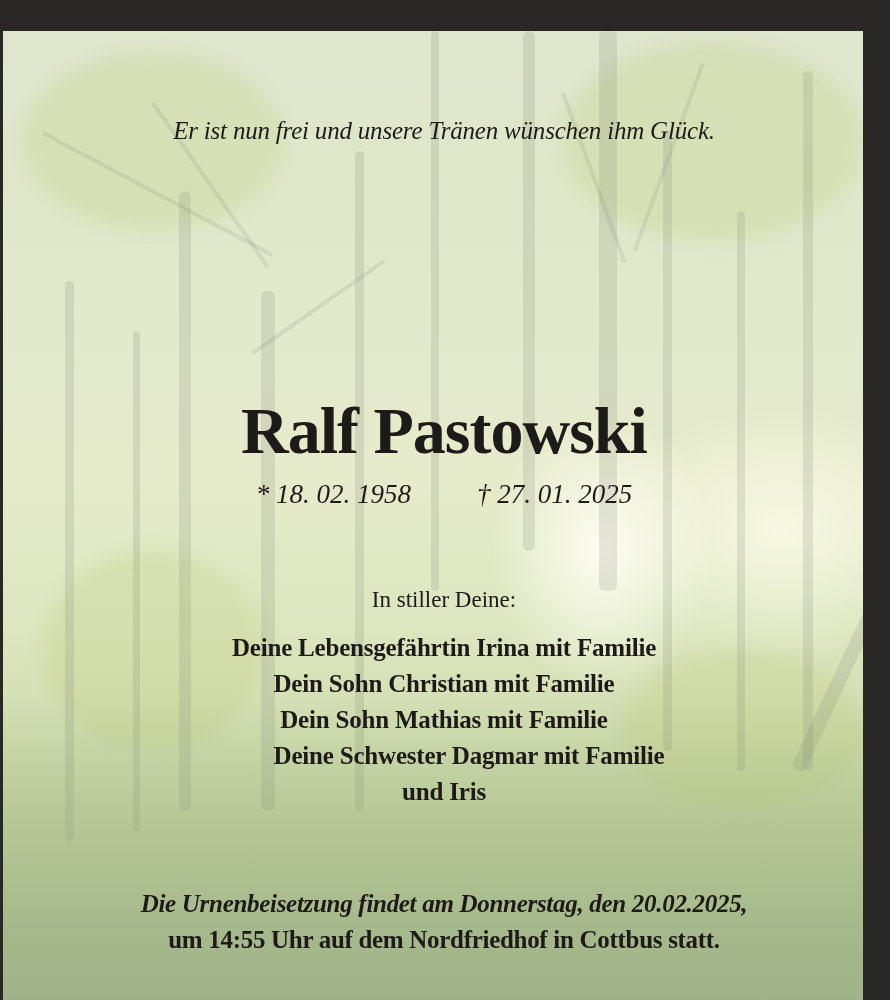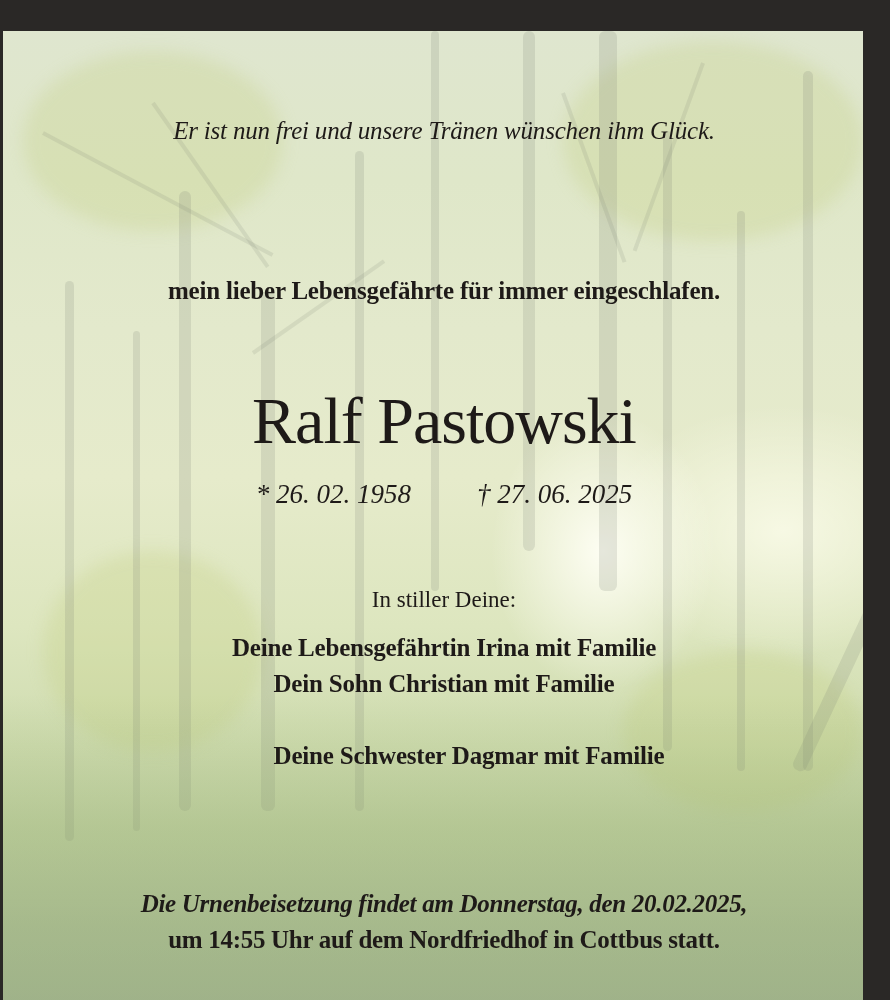--- a/index.html
+++ b/index.html
@@ -81,22 +81,22 @@
       font-size: 17px;
     }
     .intro {
       font-weight: bold;
       font-size: 25px;
       letter-spacing: -0.2px;
     }
     .intro-1 { top: 209px; }
     .intro-2 { top: 246px; }
     .name {
-      top: 352px;
-      font-weight: normal;
+      top: 362px;
+      font-weight: bold;
       font-size: 66px;
       letter-spacing: -1px;
     }
     .dates {
       top: 448px;
       font-style: italic;
       font-size: 27px;
     }
     .dates .gap { display: inline-block; width: 66px; }
     .mourning-label {
@@ -150,30 +150,31 @@
     <div class="branch" style="left:560px;top:60px;width:180px;transform:rotate(70deg);"></div>
     <div class="branch" style="left:700px;top:30px;width:200px;transform:rotate(110deg);"></div>
     <div class="branch" style="left:250px;top:320px;width:160px;transform:rotate(-35deg);"></div>
 
     <div class="undergrowth"></div>
   </div>
 
   <div class="content">
     <div class="line quote">Er ist nun frei und unsere Tränen wünschen ihm Glück.</div>
 
-    <div class="line intro intro-2">mein lieber Lebensgefährte für immer eingeschlafen.</div>
 
     <div class="line name">Ralf Pastowski</div>
 
     <div class="line dates">
-      <span>* 26. 02. 1958</span><span class="gap"></span><span>† 27. 06. 2025</span>
+      <span>* 18. 02. 1958</span><span class="gap"></span><span>† 27. 01. 2025</span>
     </div>
 
     <div class="line mourning-label">In stiller Deine:</div>
 
     <div class="line mourner m-1">Dein Sohn Christian mit Familie</div>
     <div class="line mourner m-0">Deine Lebensgefährtin Irina mit Familie</div>
+    <div class="line mourner m-2">Dein Sohn Mathias mit Familie</div>
     <div class="line mourner m-3">Deine Schwester Dagmar mit Familie</div>
+    <div class="line mourner m-4">und Iris</div>
 
     <div class="line funeral f-0">Die Urnenbeisetzung findet am Donnerstag, den 20.02.2025,</div>
     <div class="line funeral f-1">um 14:55 Uhr auf dem Nordfriedhof in Cottbus statt.</div>
   </div>
 </div>
 
 </body></html>

